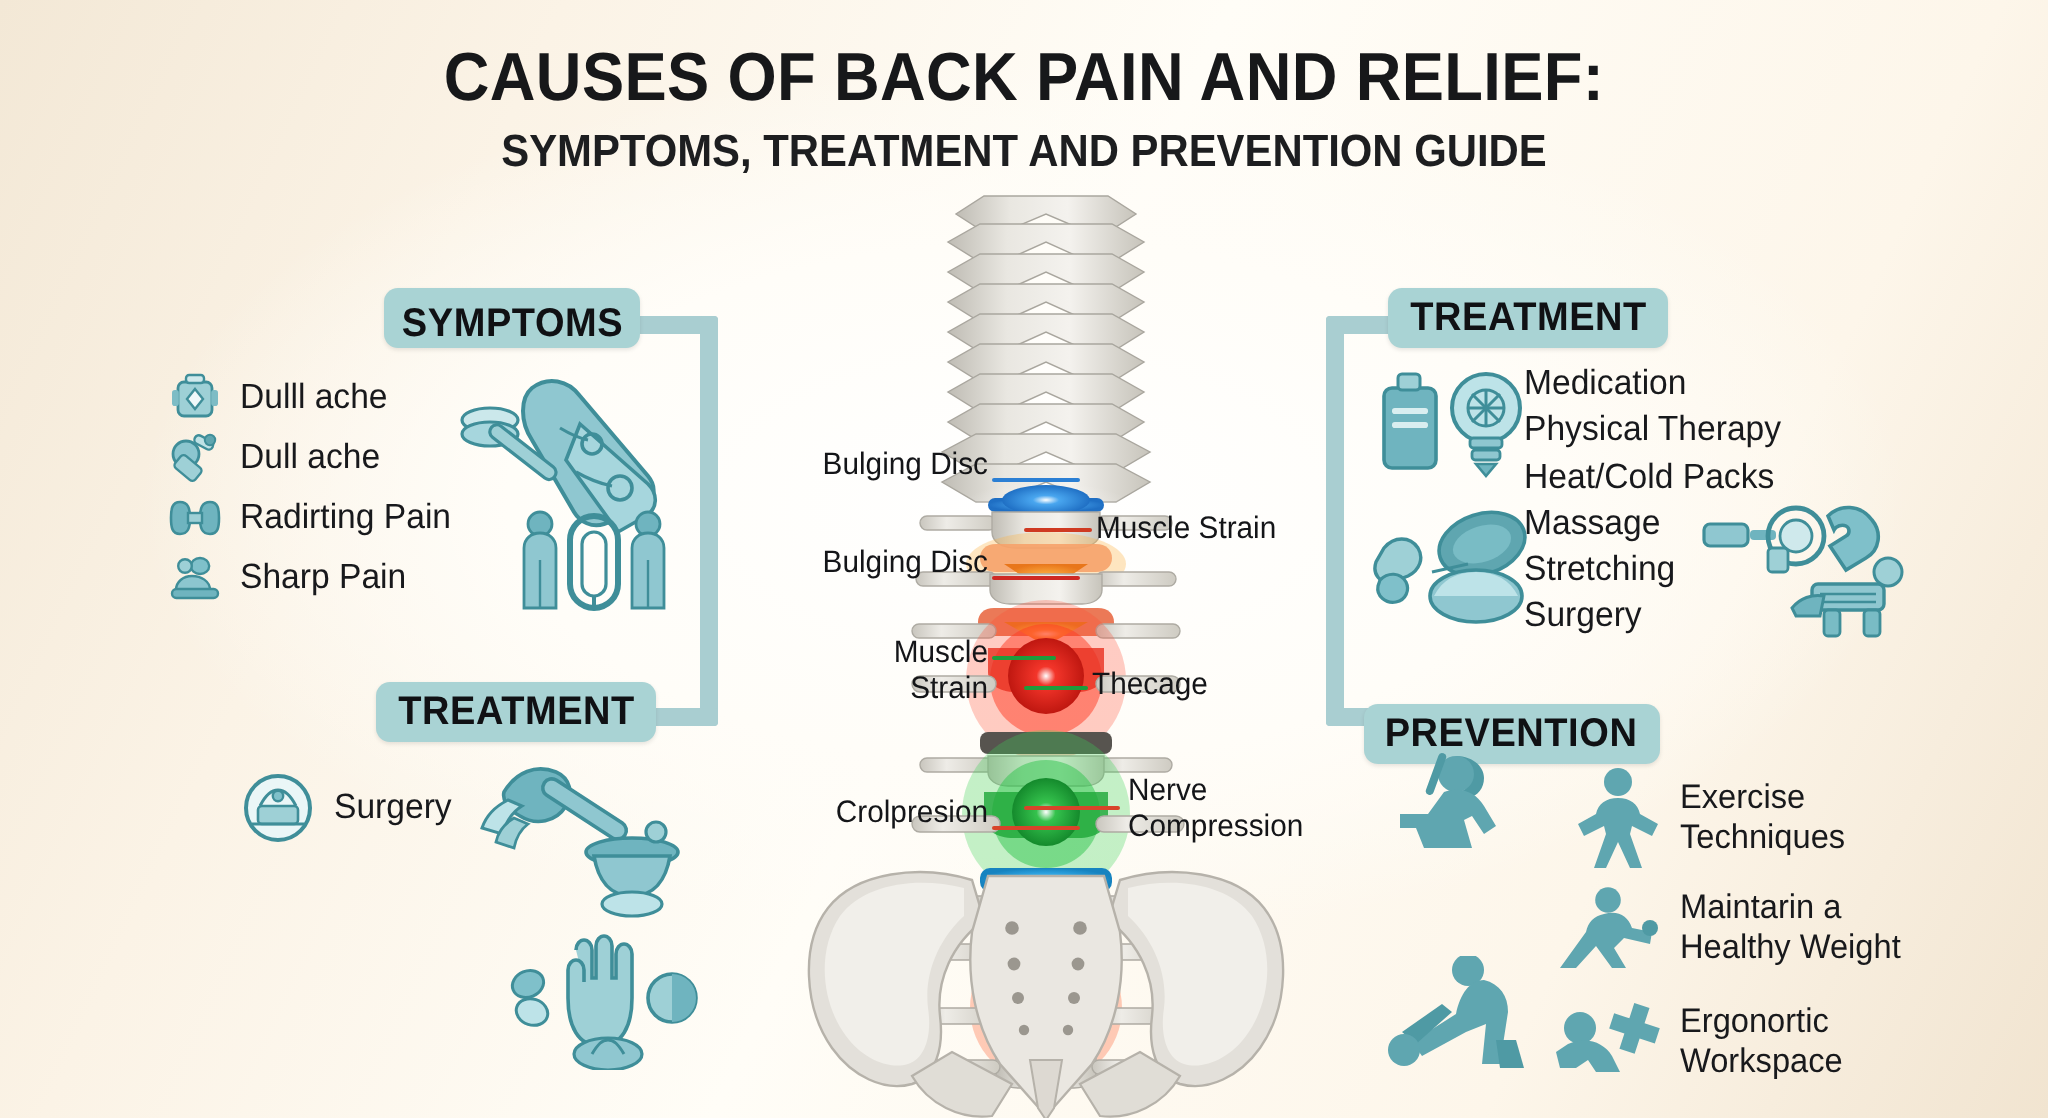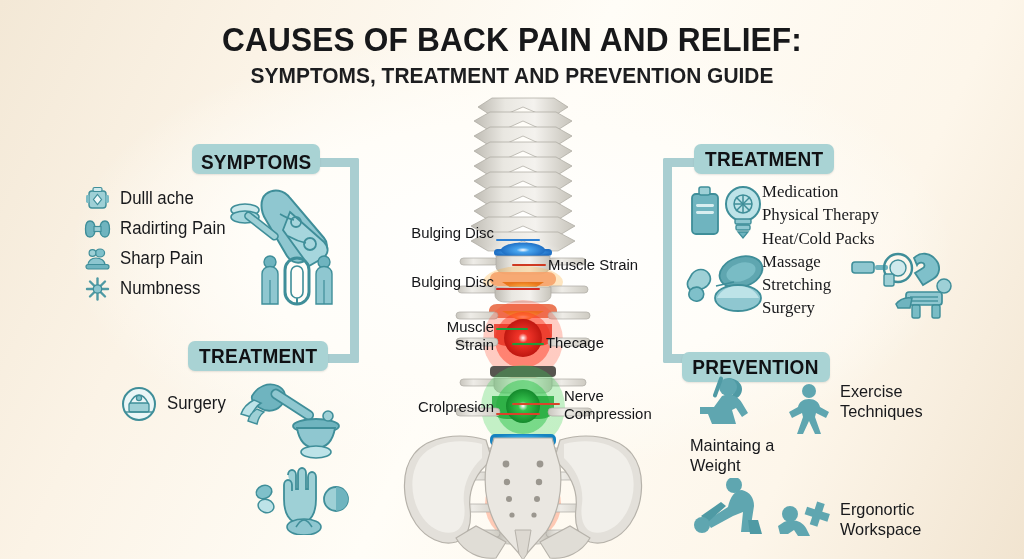--- a/index.html
+++ b/index.html
@@ -59,28 +59,28 @@
   .row .txt{
     font-size:17.5px;color:#18191c;font-weight:normal;line-height:1.14;
     transform:scaleX(.96);transform-origin:0 50%;white-space:pre-line;
   }
   .ico{flex:0 0 auto;display:block;}
 
   #panel-symptoms{left:84px;top:186px;}
   #panel-symptoms .row{margin-bottom:4px;}
   #panel-treatment-left{left:120px;top:385px;}
   #panel-treatment-left .row{margin-bottom:11px;}
-  #panel-treatment-right{left:762px;top:180px;font-family:Liberation Serif, serif;}
+  #panel-treatment-right{left:762px;top:180px;}
   #panel-treatment-right .t-item{
     font-size:17.5px;color:#18191c;line-height:1.33;transform:scaleX(.96);
     transform-origin:0 50%;white-space:nowrap;
   }
 
   #panel-prevention{left:690px;top:380px;width:310px;height:150px;}
-  .prev-cell{position:absolute;display:flex;gap:8px;}
+  .prev-cell{position:absolute;display:flex;align-items:center;gap:8px;}
   .prev-cell .txt{font-size:17px;color:#18191c;line-height:1.16;white-space:pre-line;transform:scaleX(.96);transform-origin:0 50%;}
 
   
   #spine{position:absolute;left:398px;top:90px;width:250px;height:465px;}
 
   
   .slabel{position:absolute;font-size:15.5px;color:#141518;line-height:1.16;white-space:pre-line;transform:scaleX(.96);}
   .slabel.r{transform-origin:0 50%;}
   .slabel.l{text-align:right;transform-origin:100% 50%;}
   .leader{position:absolute;height:1.6px;border-radius:1px;}
@@ -125,52 +125,49 @@
       <svg class="ico" width="27" height="26" viewBox="0 0 27 26">
         <rect x="5" y="5" width="17" height="17" rx="3" fill="#9ed0d6" stroke="#3f8e99" stroke-width="1.4"></rect>
         <rect x="9" y="1.5" width="9" height="4" rx="1.6" fill="#cfe9ec" stroke="#3f8e99" stroke-width="1.2"></rect>
         <path d="M13.5 8.5 17.5 13.5 13.5 18.5 9.5 13.5Z" fill="#eef8f9" stroke="#3f8e99" stroke-width="1.2"></path>
         <rect x="2" y="9" width="3.4" height="8" rx="1.4" fill="#7dbcc5"></rect>
         <rect x="21.6" y="9" width="3.4" height="8" rx="1.4" fill="#7dbcc5"></rect>
       </svg>
       <div class="txt">Dulll ache</div>
     </div>
 
+    <div class="row">
+      <svg class="ico" width="27" height="26" viewBox="0 0 27 26">
+        <circle cx="9" cy="11" r="6.5" fill="#8cc6cf" stroke="#3f8e99" stroke-width="1.4"></circle>
+        <rect x="3.5" y="14" width="13" height="8" rx="2" transform="rotate(40 10 18)" fill="#9ed0d6" stroke="#3f8e99" stroke-width="1.2"></rect>
+        <rect x="13" y="3" width="10" height="4.5" rx="2.2" transform="rotate(28 18 5)" fill="#bfe2e6" stroke="#3f8e99" stroke-width="1.2"></rect>
+        <circle cx="21" cy="4" r="2.6" fill="#5fa6b0" stroke="#3f8e99" stroke-width="1"></circle>
+      </svg>
+      <div class="txt">Dull ache</div>
+    </div>
 
     <div class="row">
       <svg class="ico" width="27" height="26" viewBox="0 0 27 26">
         <path d="M6 5c4 0 5 3 5 8s-1 8-5 8-4.5-3.5-4.5-8S2 5 6 5Z" fill="#6fb4bf" stroke="#3f8e99" stroke-width="1.3"></path>
         <path d="M21 5c-4 0-5 3-5 8s1 8 5 8 4.5-3.5 4.5-8S25 5 21 5Z" fill="#6fb4bf" stroke="#3f8e99" stroke-width="1.3"></path>
         <rect x="10" y="10.5" width="7" height="5" fill="#9ed0d6" stroke="#3f8e99" stroke-width="1.2"></rect>
       </svg>
       <div class="txt">Radirting Pain</div>
     </div>
 
     <div class="row">
       <svg class="ico" width="27" height="26" viewBox="0 0 27 26">
         <ellipse cx="16" cy="7" rx="4.6" ry="4" fill="#7fc0ca" stroke="#3f8e99" stroke-width="1.2"></ellipse>
         <circle cx="8.5" cy="7" r="3.4" fill="#9ed0d6" stroke="#3f8e99" stroke-width="1.2"></circle>
         <path d="M4 19c0-4 3.5-7 8-7s9 2.5 9 7Z" fill="#8cc6cf" stroke="#3f8e99" stroke-width="1.2"></path>
         <rect x="2" y="18.5" width="23" height="4.5" rx="2.2" fill="#6fb4bf" stroke="#3f8e99" stroke-width="1.2"></rect>
       </svg>
       <div class="txt">Sharp Pain</div>
     </div>
 
-    <div class="row">
-      <svg class="ico" width="27" height="26" viewBox="0 0 27 26">
-        <g stroke="#4f9aa4" stroke-width="2.4" stroke-linecap="round">
-          <line x1="13.5" y1="2.5" x2="13.5" y2="23.5"></line>
-          <line x1="3" y1="13" x2="24" y2="13"></line>
-          <line x1="6" y1="5.5" x2="21" y2="20.5"></line>
-          <line x1="21" y1="5.5" x2="6" y2="20.5"></line>
-        </g>
-        <circle cx="13.5" cy="13" r="4.2" fill="#8cc6cf" stroke="#3f8e99" stroke-width="1.3"></circle>
-      </svg>
-      <div class="txt">Numbness</div>
-    </div>
   </div>
 
   <svg style="position:absolute;left:228px;top:186px;" width="112" height="82" viewBox="0 0 112 82">
     <path d="M38 8c8-6 18-4 24 4l34 40c5 6 3 14-4 17l-18 7c-6 2-12-1-15-6L38 34c-6-9-6-21 0-26Z" fill="#8fc7d0" stroke="#3f8e99" stroke-width="2"></path>
     <path d="M62 26 96 56c5 5 5 12-1 16l-14 8-26-36Z" fill="#a6d6dd" stroke="#3f8e99" stroke-width="1.8"></path>
     <ellipse cx="17" cy="24" rx="14" ry="6" fill="#cbe8eb" stroke="#3f8e99" stroke-width="1.6"></ellipse>
     <ellipse cx="17" cy="31" rx="14" ry="6" fill="#a6d6dd" stroke="#3f8e99" stroke-width="1.6"></ellipse>
     <rect x="14" y="34" width="40" height="7" rx="3.4" transform="rotate(38 30 38)" fill="#9ed0d6" stroke="#3f8e99" stroke-width="1.6"></rect>
     <circle cx="68" cy="36" r="5" fill="none" stroke="#3f8e99" stroke-width="1.8"></circle>
     <path d="M52 28c5 3 9 5 14 6" fill="none" stroke="#3f8e99" stroke-width="1.6"></path>
@@ -281,34 +278,39 @@
   </svg>
 
   <div class="panel" id="panel-prevention">
 
     <svg style="position:absolute;left:8px;top:-6px;" width="70" height="62" viewBox="0 0 70 62">
       <path d="M30 4c8 0 14 5 14 11 0 5-3 9-8 10l-4-3c3-1 5-4 5-7 0-4-3-7-7-7Z" fill="#4f9aa4"></path>
       <circle cx="30" cy="13" r="9" fill="#5fa6b0"></circle>
       <path d="M24 22c8-3 16 0 20 7l6 10-6 4-6-9-4 2 4 14H14l-4-10H2v-7h14Z" fill="#5fa6b0"></path>
       <rect x="18" y="2" width="4" height="22" rx="2" transform="rotate(20 20 13)" fill="#4f9aa4"></rect>
     </svg>
-    <div class="prev-cell" style="left:0;top:56px;">
-      <div class="txt">Maintaing a
-Weight</div>
-    </div>
 
     <div class="prev-cell" style="left:96px;top:2px;">
       <svg class="ico" width="46" height="54" viewBox="0 0 46 54">
         <circle cx="23" cy="9" r="7" fill="#5fa6b0"></circle>
         <path d="M23 17c6 0 10 3 11 8l9 5-3 6-10-5-1 4 6 17h-6l-6-13-6 13H11l6-17-1-4-10 5-3-6 9-5c1-5 5-8 11-8Z" fill="#5fa6b0"></path>
       </svg>
       <div class="txt">Exercise
 Techniques</div>
     </div>
 
+    <div class="prev-cell" style="left:90px;top:62px;">
+      <svg class="ico" width="52" height="44" viewBox="0 0 52 44">
+        <circle cx="24" cy="8" r="6.4" fill="#5fa6b0"></circle>
+        <path d="M22 15c7-2 12 1 14 7l10 2-1 6-13-3-5 5 6 10h-7l-8-11-10 11H0l13-18c1-5 4-8 9-9Z" fill="#5fa6b0"></path>
+        <circle cx="45" cy="22" r="4" fill="#4f9aa4"></circle>
+      </svg>
+      <div class="txt">Maintarin a
+Healthy Weight</div>
+    </div>
 
     <div class="prev-cell" style="left:88px;top:120px;">
       <svg class="ico" width="54" height="42" viewBox="0 0 54 42">
         <circle cx="12" cy="14" r="8" fill="#5fa6b0"></circle>
         <path d="M6 22c9-4 18-1 22 6l4 8H20l-4-6-6 4H2l-2-8Z" fill="#5fa6b0"></path>
         <path d="M34 2h8v8h8v8h-8v8h-8v-8h-8v-8h8Z" transform="rotate(18 38 18)" fill="#5fa6b0"></path>
       </svg>
       <div class="txt">Ergonortic
 Workspace</div>
     </div>

